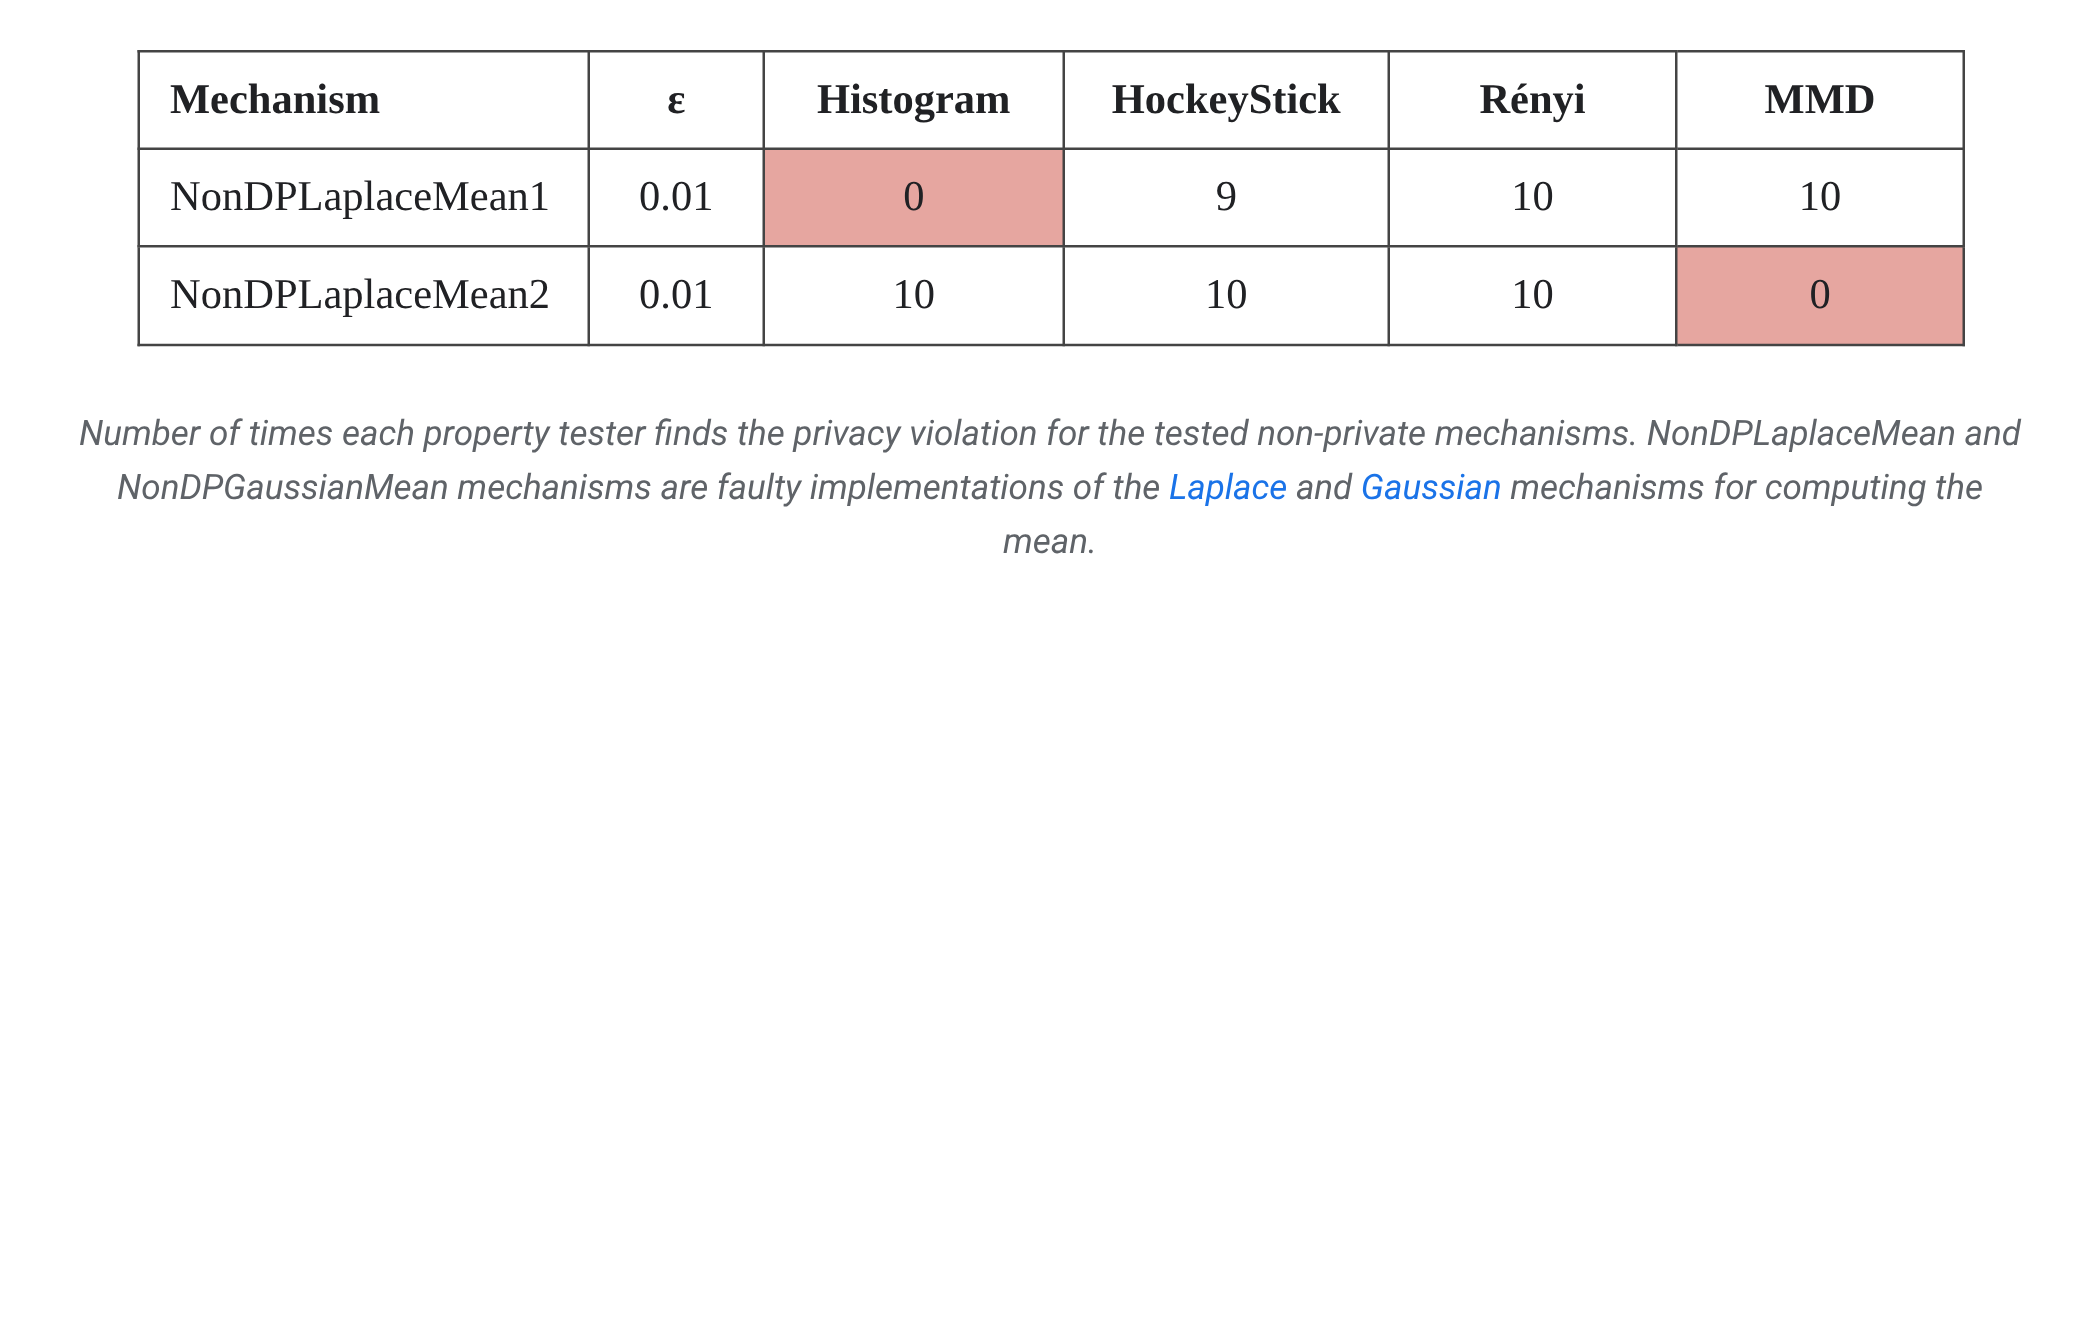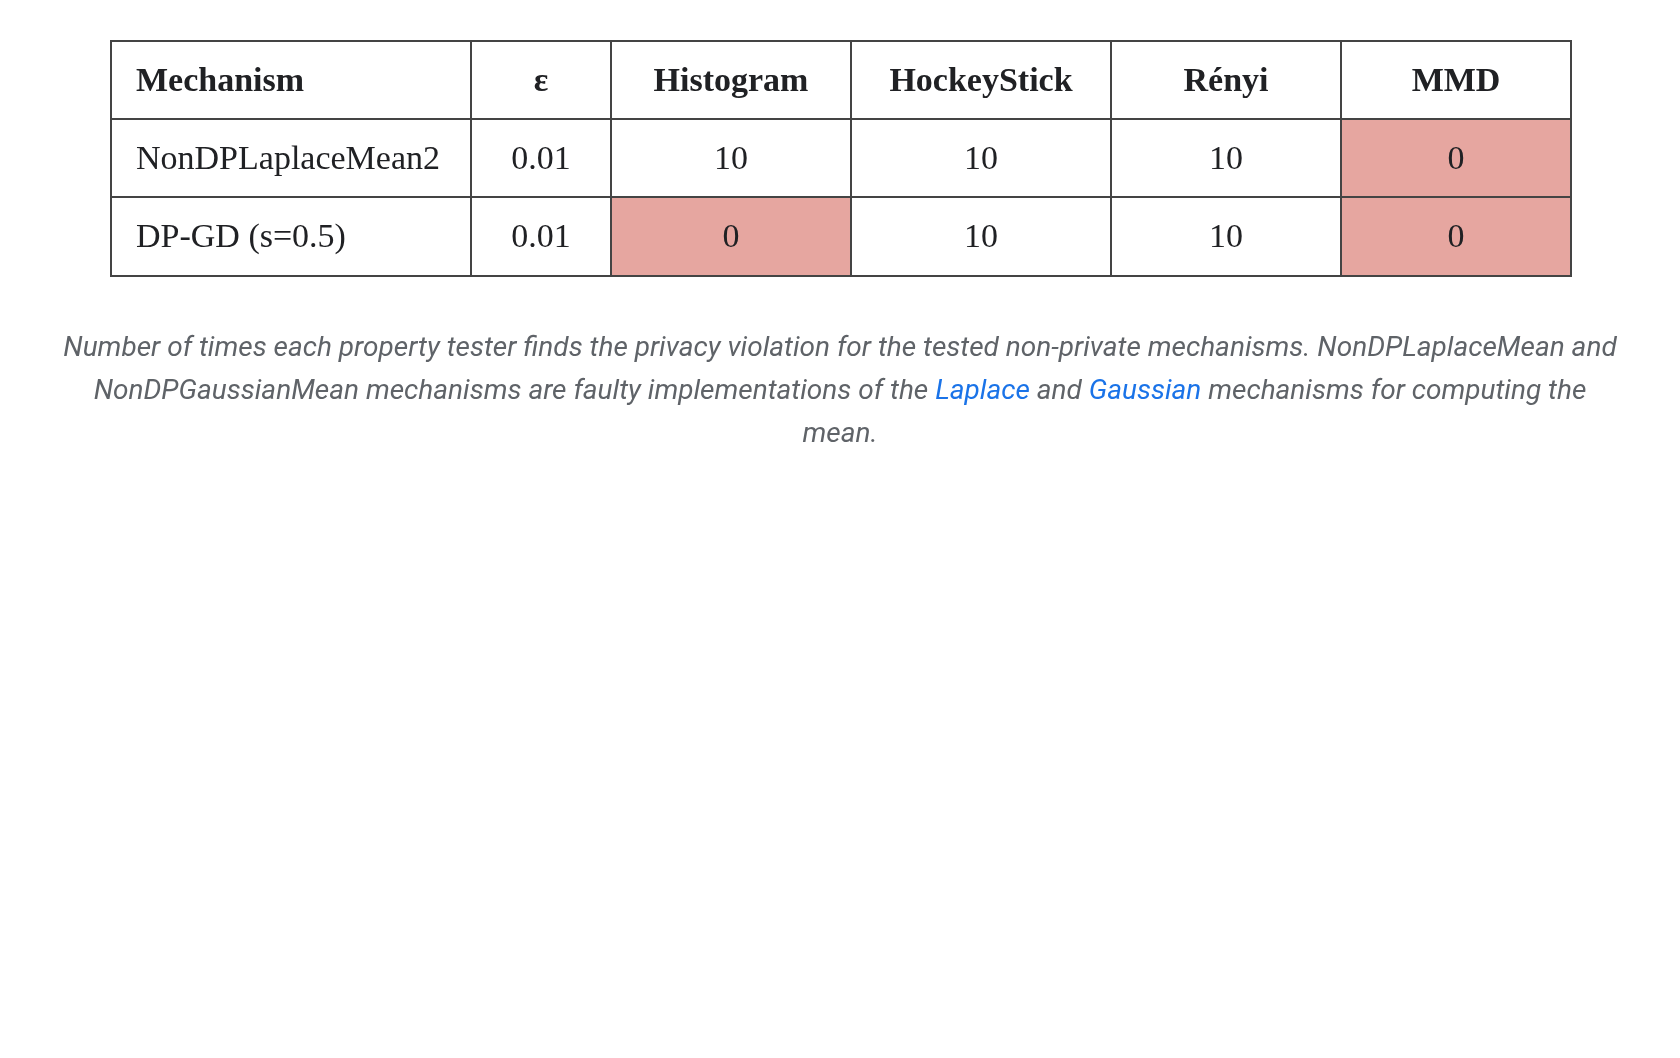--- a/index.html
+++ b/index.html
@@ -90,31 +90,31 @@
         <th class="mech">Mechanism</th>
         <th class="center">ε</th>
         <th class="center">Histogram</th>
         <th class="center">HockeyStick</th>
         <th class="center">Rényi</th>
         <th class="center">MMD</th>
       </tr>
     </thead>
     <tbody id="tbody">
         <tr>
+          <td class="mech">NonDPLaplaceMean1</td>
+          <td class="center">0.01</td>
+          <td class="center hl">0</td>
+          <td class="center">9</td>
+          <td class="center">10</td>
+          <td class="center">10</td>
+        </tr>
+        <tr>
           <td class="mech">NonDPLaplaceMean2</td>
           <td class="center">0.01</td>
           <td class="center">10</td>
-          <td class="center">10</td>
-          <td class="center">10</td>
-          <td class="center hl">0</td>
-        </tr>
-        <tr>
-          <td class="mech">DP-GD (s=0.5)</td>
-          <td class="center">0.01</td>
-          <td class="center hl">0</td>
           <td class="center">10</td>
           <td class="center">10</td>
           <td class="center hl">0</td>
         </tr>
       </tbody>
   </table>
 </div>
 
 <p class="caption">
   <span>Number of times each property tester finds the privacy violation for the tested non-private mechanisms. NonDPLaplaceMean and NonDPGaussianMean mechanisms are faulty implementations of the </span><a href="#">Laplace</a><span> and </span><a href="#">Gaussian</a><span> mechanisms for computing the mean.</span>

